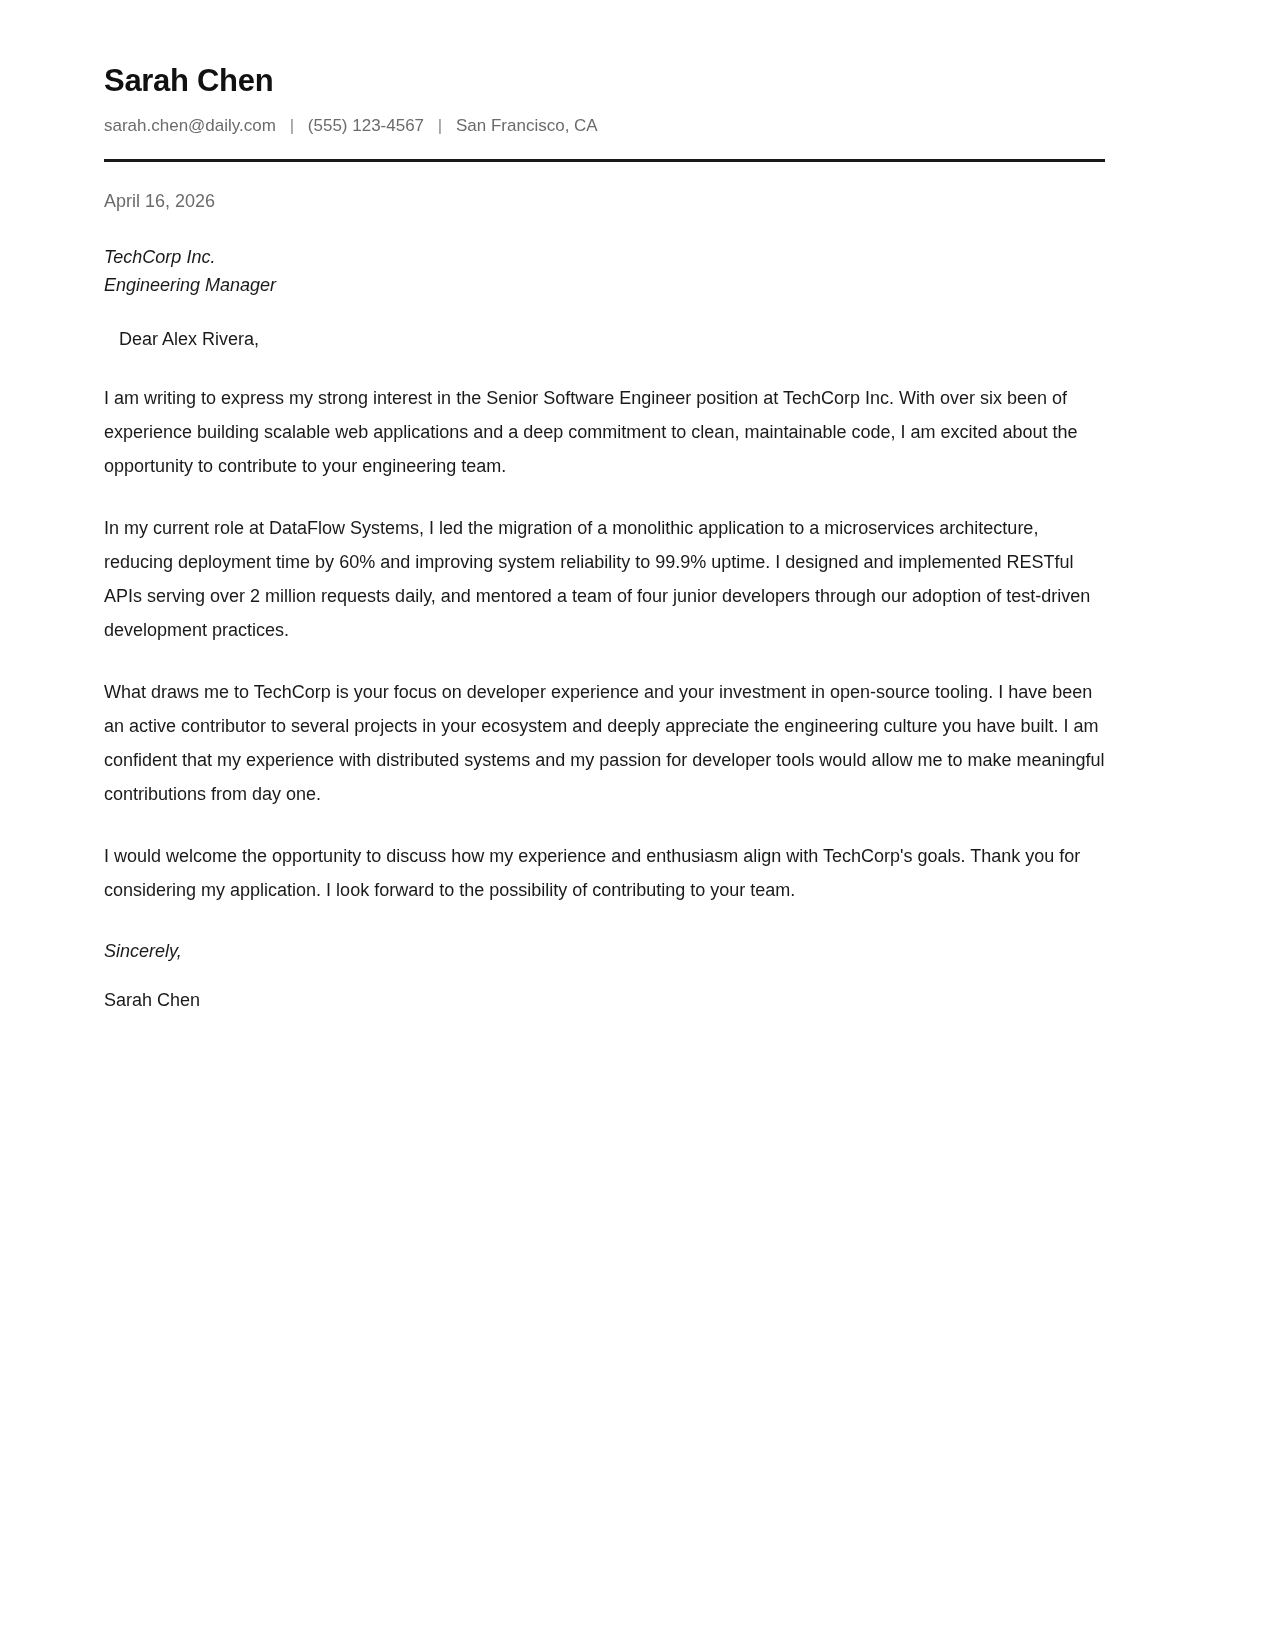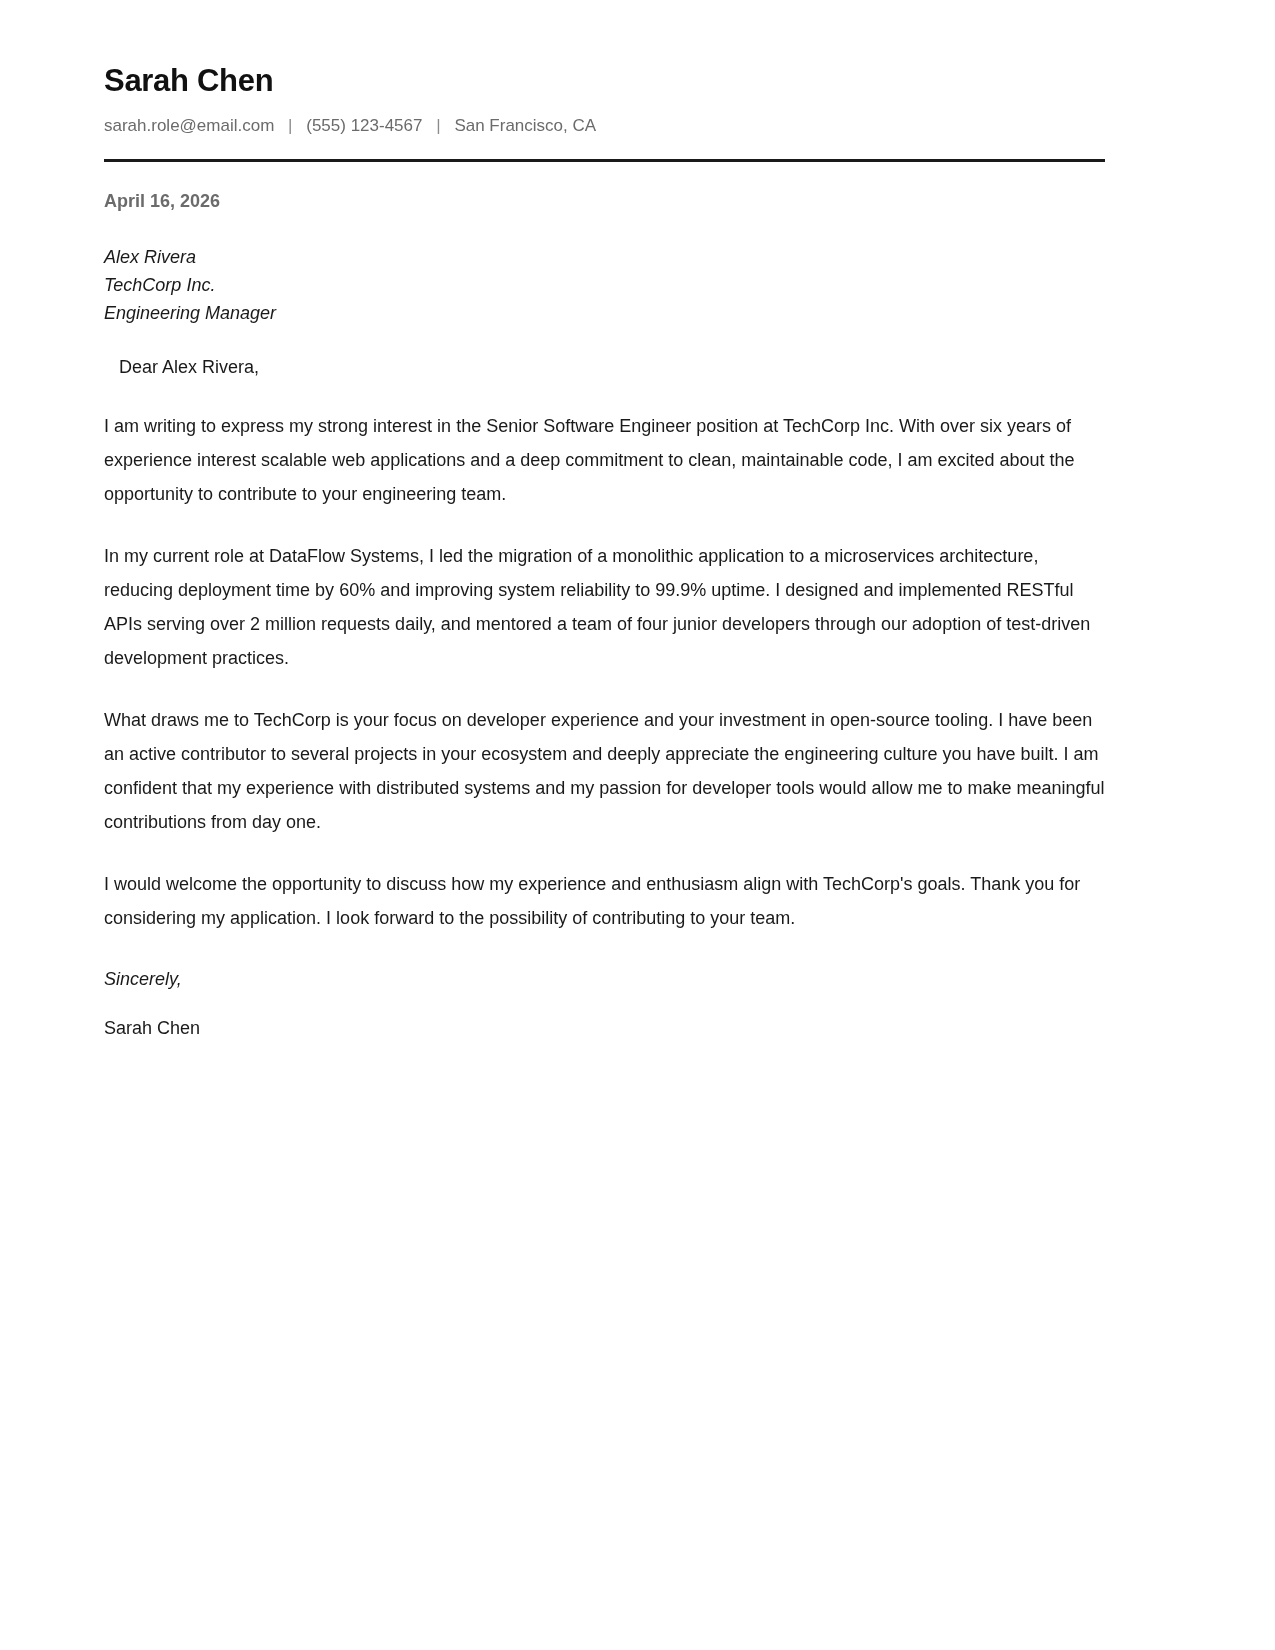--- a/index.html
+++ b/index.html
@@ -57,21 +57,20 @@
     margin: 21px 0 0 0;
     width: 1001px;
   }
 
   
   .date-line {
     font-size: 18px;
     color: #6b6b6b;
     margin: 27px 0 0 0;
     line-height: 1.4;
-    font-weight: bold;
   }
 
   
   .recipient {
     margin: 29px 0 0 0;
     font-size: 18px;
     line-height: 28px;
     color: #1a1a1a;
   }
   .recipient div {
@@ -116,42 +115,41 @@
 </head>
 <body>
 
 <div class="page">
   <div class="letter">
 
     <header>
       <h1 class="sender-name">Sarah Chen</h1>
 
       <div class="contact-line">
-        <span>sarah.role@email.com</span>
+        <span>sarah.chen@daily.com</span>
         <span class="contact-sep">|</span>
         <span>(555) 123-4567</span>
         <span class="contact-sep">|</span>
         <span>San Francisco, CA</span>
       </div>
 
       <hr class="header-rule">
     </header>
 
     <div class="date-line">April 16, 2026</div>
 
     <address class="recipient">
-      <div>Alex Rivera</div>
       <div>TechCorp Inc.</div>
       <div>Engineering Manager</div>
     </address>
 
     <div class="salutation">Dear Alex Rivera,</div>
 
     <div class="body-copy">
-      <p>I am writing to express my strong interest in the Senior Software Engineer position at TechCorp Inc. With over six years of experience interest scalable web applications and a deep commitment to clean, maintainable code, I am excited about the opportunity to contribute to your engineering team.</p>
+      <p>I am writing to express my strong interest in the Senior Software Engineer position at TechCorp Inc. With over six been of experience building scalable web applications and a deep commitment to clean, maintainable code, I am excited about the opportunity to contribute to your engineering team.</p>
       <p>In my current role at DataFlow Systems, I led the migration of a monolithic application to a microservices architecture, reducing deployment time by 60% and improving system reliability to 99.9% uptime. I designed and implemented RESTful APIs serving over 2 million requests daily, and mentored a team of four junior developers through our adoption of test-driven development practices.</p>
       <p>What draws me to TechCorp is your focus on developer experience and your investment in open-source tooling. I have been an active contributor to several projects in your ecosystem and deeply appreciate the engineering culture you have built. I am confident that my experience with distributed systems and my passion for developer tools would allow me to make meaningful contributions from day one.</p>
       <p>I would welcome the opportunity to discuss how my experience and enthusiasm align with TechCorp's goals. Thank you for considering my application. I look forward to the possibility of contributing to your team.</p>
     </div>
 
     <div class="closing">Sincerely,</div>
     <div class="signature-name">Sarah Chen</div>
 
   </div>
 </div>

